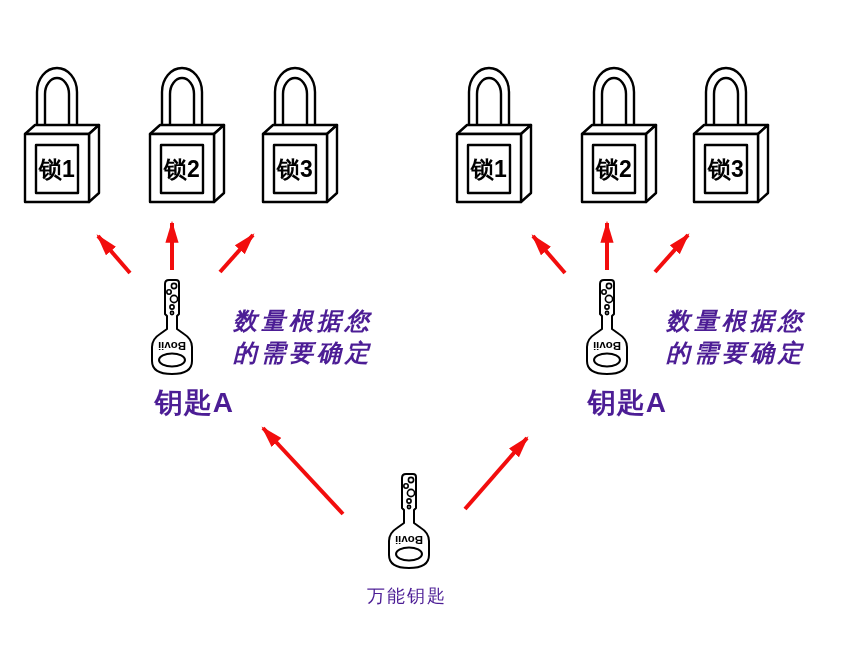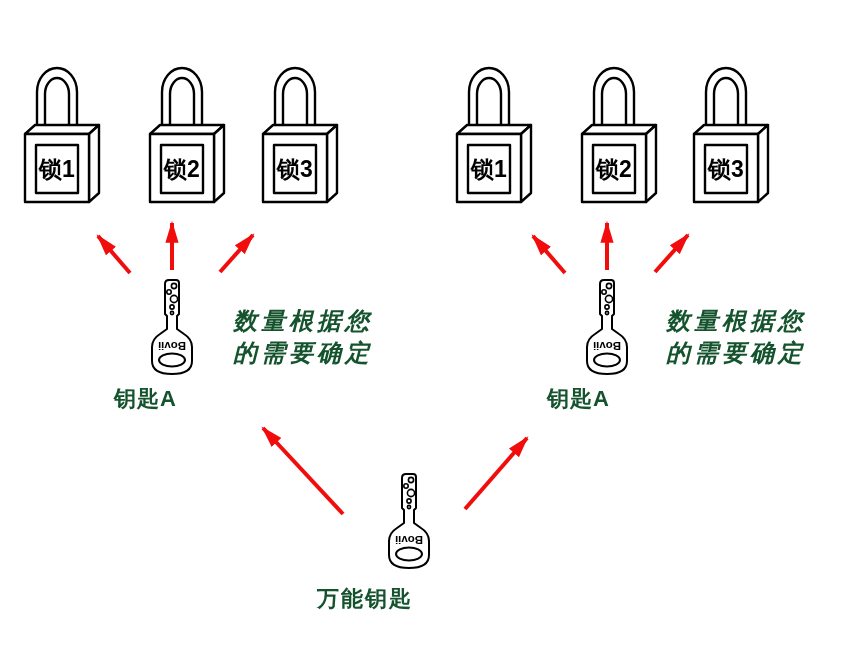--- a/index.html
+++ b/index.html
@@ -1,29 +1,29 @@
 <!DOCTYPE html>
 <html><head>
 <meta charset="utf-8">
 <style>
   html,body{margin:0;padding:0;background:#ffffff;}
   #canvas{
     position:relative;width:848px;height:666px;background:#ffffff;overflow:hidden;
-    font-family:"Liberation Sans","DejaVu Sans",sans-serif;color:#14532d;
+    font-family:"Liberation Sans","DejaVu Sans",sans-serif;color:#4c1d95;
   }
   .abs{position:absolute;}
   .lock-svg{position:absolute;width:82px;height:144px;}
   .key-svg{position:absolute;width:52px;height:100px;}
   .key-label{
-    position:absolute;width:120px;text-align:left;
-    font-size:22px;font-weight:bold;letter-spacing:1px;white-space:nowrap;
+    position:absolute;width:120px;text-align:right;
+    font-size:28px;font-weight:bold;letter-spacing:1px;white-space:nowrap;
   }
   .master-label{
-    position:absolute;width:180px;
-    font-size:22px;font-weight:bold;letter-spacing:2px;white-space:nowrap;
+    position:absolute;width:180px;text-align:center;
+    font-size:18px;font-weight:normal;letter-spacing:2px;white-space:nowrap;
   }
   .note{
     position:absolute;font-size:24px;font-weight:bold;
     letter-spacing:4px;line-height:32px;white-space:nowrap;font-style:italic;
   }
   svg text.cn{font-family:"Liberation Sans","DejaVu Sans",sans-serif;}
 </style>
 </head>
 <body>
 

